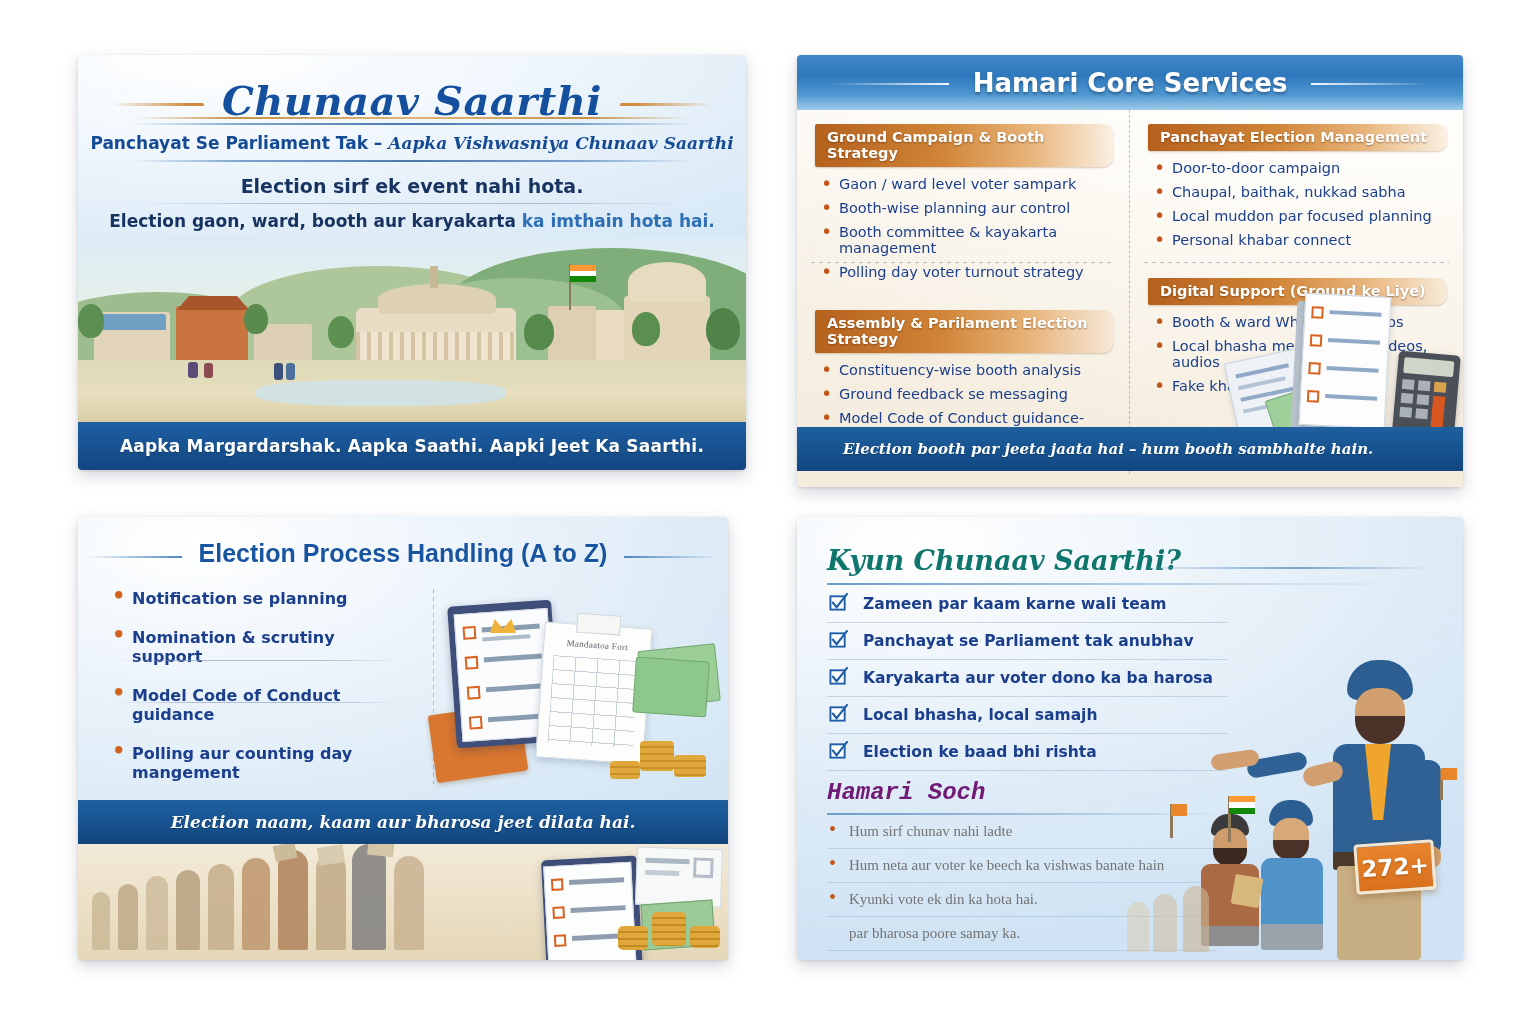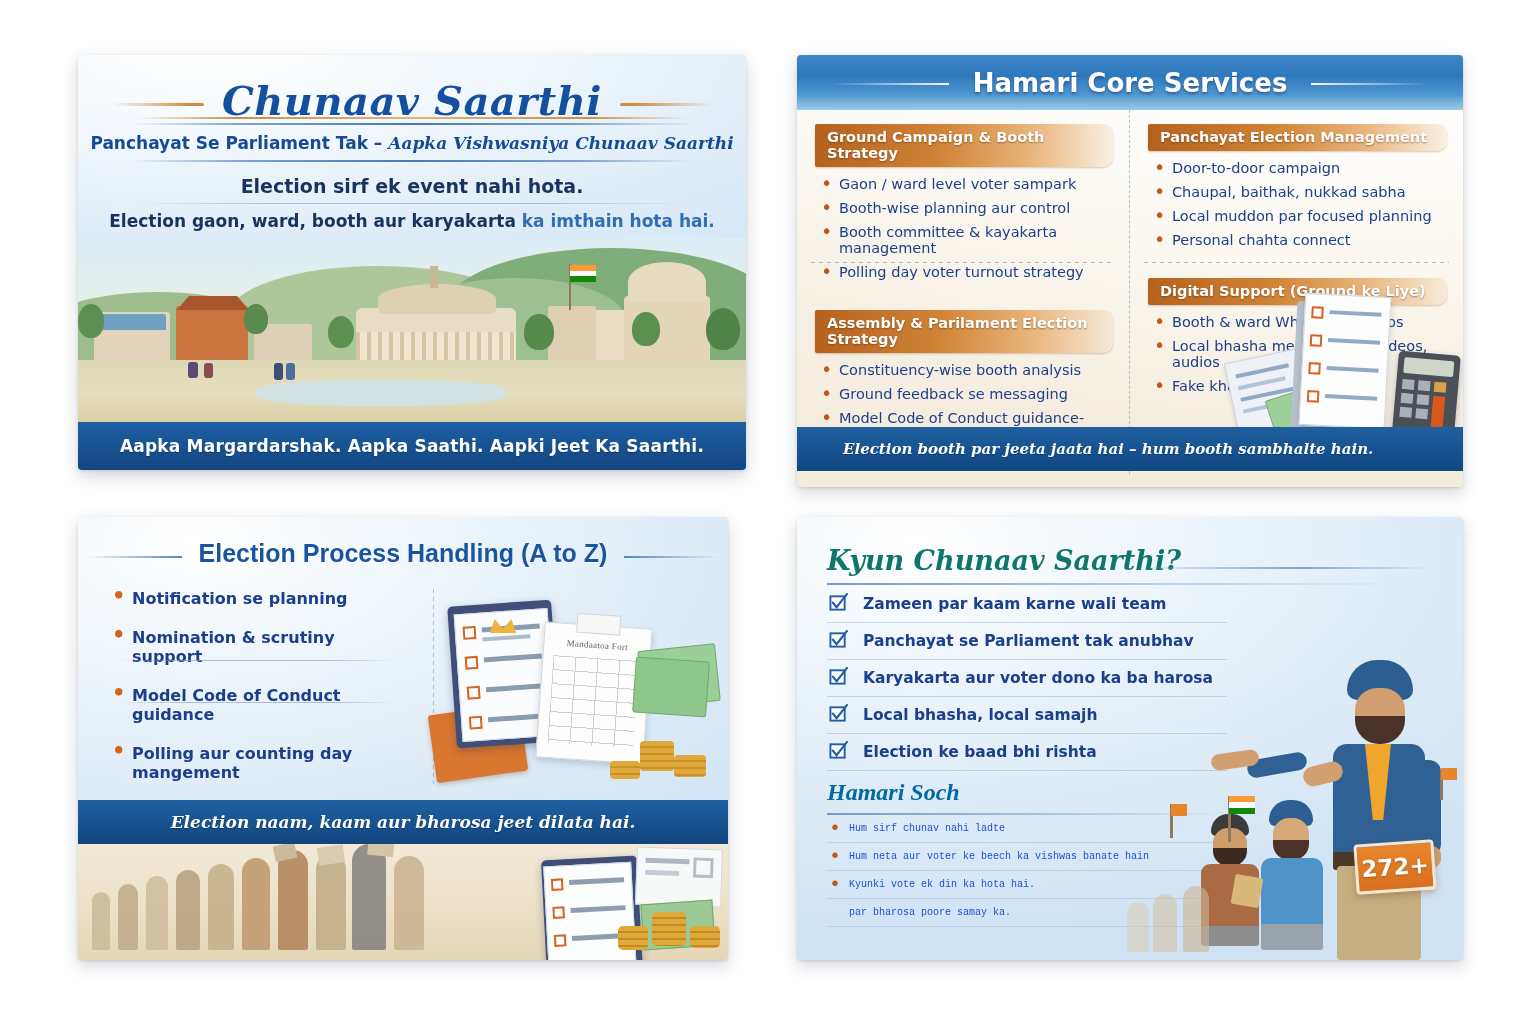--- a/index.html
+++ b/index.html
@@ -173,27 +173,27 @@
   .c4-rule2{ position:absolute; right:30px; width:300px; top:50px; height:2px;
     background:linear-gradient(90deg, rgba(180,200,225,0) 0%, #7ba3cd 55%, rgba(180,200,225,0) 100%); }
 
   .c4-checks{ position:absolute; left:30px; top:78px; width:400px; }
   .c4-checks .row{ position:relative; padding:0 0 9px 36px; margin-bottom:9px;
     border-bottom:1px solid rgba(150,172,198,.45); }
   .c4-checks .row .lbl{ font-family:"DejaVu Sans", sans-serif; font-weight:bold; font-size:15.5px; color:#1b3f8c; }
   .cbox{ position:absolute; left:2px; top:-2px; width:19px; height:19px; }
 
   .c4-h2{ position:absolute; left:30px; top:262px;
-    font-family:Liberation Serif, serif; font-style:italic; font-weight:bold; font-size:24px; color:#0369a1; }
+    font-family:Liberation Mono, monospace; font-style:italic; font-weight:bold; font-size:24px; color:#701a75; }
   .c4-rule3{ position:absolute; left:30px; width:400px; top:296px; height:2px;
     background:linear-gradient(90deg,#6f9cc9 0%, #a6c3de 55%, rgba(180,200,225,0) 100%); }
   .c4-soch{ position:absolute; left:30px; top:306px; width:390px; }
   .c4-soch .row{ position:relative; padding:0 0 8px 22px; margin-bottom:8px;
     border-bottom:1px solid rgba(150,172,198,.4);
-    font-family:Liberation Mono, monospace; font-size:10px; color:#1d4ed8; }
+    font-family:Liberation Serif, serif; font-size:15px; color:#737373; }
   .c4-soch .row.nob::before{ content:none; }
   .c4-soch .row::before{ content:"•"; position:absolute; left:2px; top:-4px; color:#c4561b; font-size:20px; line-height:1; }
   .c4-art{ position:absolute; right:0; bottom:0; width:330px; height:330px; }
 
   .badge272{ position:absolute; right:28px; bottom:68px; width:80px; height:50px;
     background:linear-gradient(180deg,#e8852c 0%, #d9701e 100%);
     border:3px solid #f4e7d2; border-radius:4px; transform:rotate(-4deg);
     display:flex; align-items:center; justify-content:center;
     box-shadow:0 3px 7px rgba(120,70,20,.35); }
   .badge272 span{ color:#fff; font-family:"DejaVu Sans", sans-serif; font-weight:bold; font-size:23px;
@@ -308,21 +308,21 @@
           <li>Polling aur counting day management</li>
         </ul>
       </div>
 
       <div class="col right">
         <span class="seg-head">Panchayat Election Management</span>
         <ul class="b">
           <li>Door-to-door campaign</li>
           <li>Chaupal, baithak, nukkad sabha</li>
           <li>Local muddon par focused planning</li>
-          <li>Personal chahta connect</li>
+          <li>Personal khabar connect</li>
         </ul>
         <div class="seg-sep" style="top:152px"></div>
         <div style="height:22px"></div>
         <span class="seg-head">Digital Support (Ground ke Liye)</span>
         <ul class="b">
           <li>Booth &amp; ward WhatsApp groups</li>
           <li>Local bhasha mein posters, videos, audios</li>
           <li>Fake khabar ka turant jawab</li>
         </ul>
       </div>

